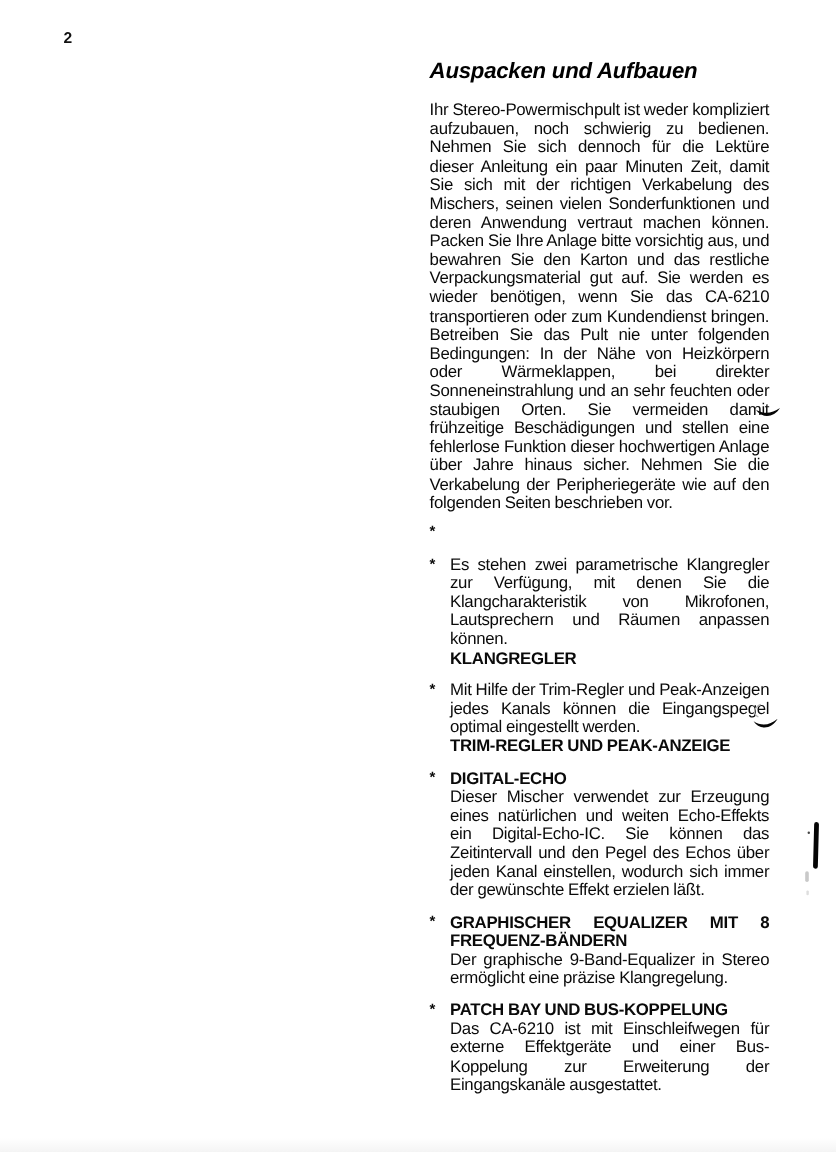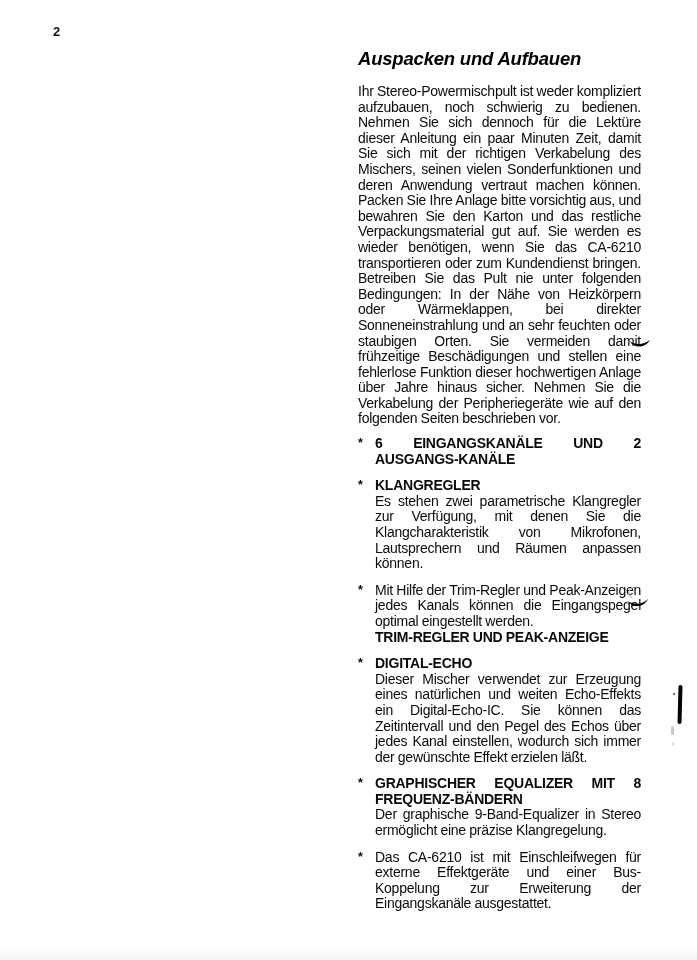--- a/index.html
+++ b/index.html
@@ -110,59 +110,59 @@
     <p class="body-text">Ihr Stereo-Powermischpult ist weder kompliziert aufzubauen, noch schwierig zu bedienen. Nehmen Sie sich dennoch für die Lektüre dieser Anleitung ein paar Minuten Zeit, damit Sie sich mit der richtigen Verkabelung des Mischers, seinen vielen Sonderfunktionen und deren Anwendung vertraut machen können. Packen Sie Ihre Anlage bitte vorsichtig aus, und bewahren Sie den Karton und das restliche Verpackungsmaterial gut auf. Sie werden es wieder benötigen, wenn Sie das CA-6210 transportieren oder zum Kundendienst bringen. Betreiben Sie das Pult nie unter folgenden Bedingungen: In der Nähe von Heizkörpern oder Wärmeklappen, bei direkter Sonneneinstrahlung und an sehr feuchten oder staubigen Orten. Sie vermeiden damit frühzeitige Beschädigungen und stellen eine fehlerlose Funktion dieser hochwertigen Anlage über Jahre hinaus sicher. Nehmen Sie die Verkabelung der Peripheriegeräte wie auf den folgenden Seiten beschrieben vor.</p>
   </section>
 
   <section class="col" id="section-controls">
 
     <div class="feature-list">
 
       <div class="feature-item">
         <div class="feature-marker">*</div>
         <div class="feature-text">
-          <div class="body-text feature-title">6 EINGANGSKANÄLE UND 2 AUSGANGS-KANÄLE</div>
         </div>
       </div>
 
       <div class="feature-item">
         <div class="feature-marker">*</div>
         <div class="feature-text">
+          <div class="body-text">Es stehen zwei parametrische Klangregler zur Verfügung, mit denen Sie die Klangcharakteristik von Mikrofonen, Lautsprechern und Räumen anpassen können.</div>
           <div class="body-text feature-title">KLANGREGLER</div>
-          <div class="body-text">Es stehen zwei parametrische Klangregler zur Verfügung, mit denen Sie die Klangcharakteristik von Mikrofonen, Lautsprechern und Räumen anpassen können.</div>
         </div>
       </div>
 
       <div class="feature-item">
         <div class="feature-marker">*</div>
         <div class="feature-text">
           <div class="body-text">Mit Hilfe der Trim-Regler und Peak-Anzeigen jedes Kanals können die Eingangspegel optimal eingestellt werden.</div>
           <div class="body-text feature-title">TRIM-REGLER UND PEAK-ANZEIGE</div>
         </div>
       </div>
 
       <div class="feature-item">
         <div class="feature-marker">*</div>
         <div class="feature-text">
           <div class="body-text feature-title">DIGITAL-ECHO</div>
-          <div class="body-text">Dieser Mischer verwendet zur Erzeugung eines natürlichen und weiten Echo-Effekts ein Digital-Echo-IC. Sie können das Zeitintervall und den Pegel des Echos über jedes Kanal einstellen, wodurch sich immer der gewünschte Effekt erzielen läßt.</div>
+          <div class="body-text">Dieser Mischer verwendet zur Erzeugung eines natürlichen und weiten Echo-Effekts ein Digital-Echo-IC. Sie können das Zeitintervall und den Pegel des Echos über jeden Kanal einstellen, wodurch sich immer der gewünschte Effekt erzielen läßt.</div>
         </div>
       </div>
 
       <div class="feature-item">
         <div class="feature-marker">*</div>
         <div class="feature-text">
           <div class="body-text feature-title">GRAPHISCHER EQUALIZER MIT 8 FREQUENZ-BÄNDERN</div>
           <div class="body-text">Der graphische 9-Band-Equalizer in Stereo ermöglicht eine präzise Klangregelung.</div>
         </div>
       </div>
 
       <div class="feature-item">
         <div class="feature-marker">*</div>
         <div class="feature-text">
+          <div class="body-text feature-title">PATCH BAY UND BUS-KOPPELUNG</div>
           <div class="body-text">Das CA-6210 ist mit Einschleifwegen für externe Effektgeräte und einer Bus-Koppelung zur Erweiterung der Eingangskanäle ausgestattet.</div>
         </div>
       </div>
 
     </div>
   </section>
 
   <svg class="scan-mark" id="crescent-1" width="22" height="11" viewBox="0 0 22 11">
     <path d="M1 2.5 C 7 6 14 6 21 1 C 16 9.5 5 9.5 1 2.5 Z" fill="#060606"></path>
   </svg>

